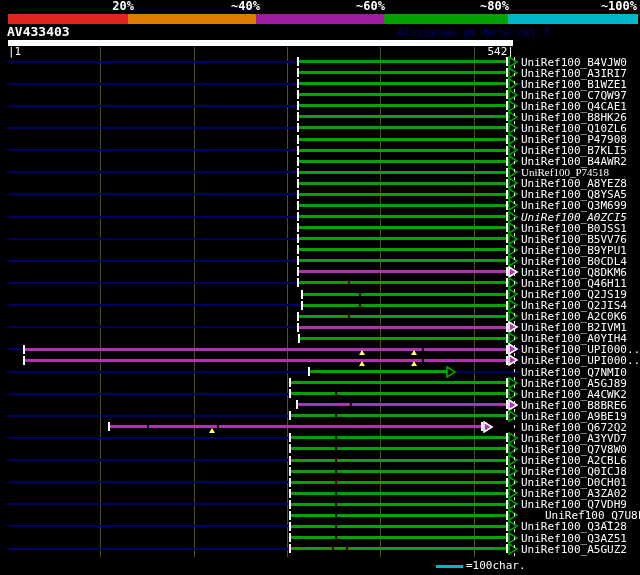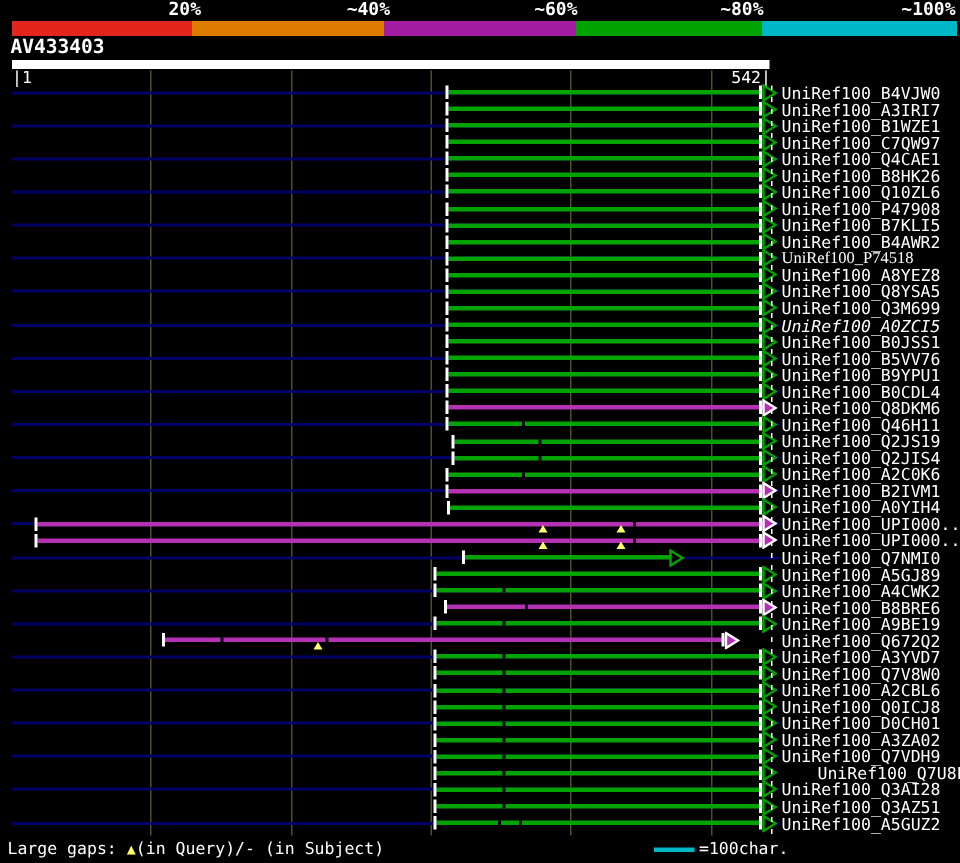--- a/index.html
+++ b/index.html
@@ -43,20 +43,21 @@
     <span class="scale-label" style="right:131px">~80%</span>
     <span class="scale-label" style="right:3px">~100%</span>
     <div class="scale-seg" style="left: 8px; width: 120px; background: rgb(227, 37, 29);"></div>
     <div class="scale-seg" style="left: 128px; width: 128px; background: rgb(221, 124, 0);"></div>
     <div class="scale-seg" style="left: 256px; width: 128px; background: rgb(162, 28, 162);"></div>
     <div class="scale-seg" style="left: 384px; width: 124px; background: rgb(0, 163, 0);"></div>
     <div class="scale-seg" style="left: 508px; width: 130px; background: rgb(0, 183, 200);"></div>
   </div>
 
   <div class="title">AV433403</div>
+  <div class="version">AlignView.pm Beta re1.7</div>
 
   <div class="querybar"></div>
   <div class="ruler-start">|1</div>
   <div class="ruler-end">542|</div>
 
   <div class="grid">
       <div class="gridline" style="left: 100.4px; background: rgb(79, 79, 40);"></div>
       <div class="gridline" style="left: 193.8px; background: rgb(79, 79, 40);"></div>
       <div class="gridline" style="left: 287.1px; background: rgb(79, 79, 40);"></div>
       <div class="gridline" style="left: 380.4px; background: rgb(79, 79, 40);"></div>
@@ -427,18 +428,17 @@
       <div class="wtick" style="left: 506px; top: 487.1px;"></div>
       <svg class="arrow" width="11" height="12" style="left: 508px; top: 485.6px;">
         <polygon points="1,1 9,6 1,11" stroke-width="1.6" fill="#000000" stroke="#00a300"></polygon>
       </svg>
       <div class="rowlabel" style="top: 486.6px;">UniRef100_A5GUZ2</div>
     </div>
 
   <div class="dashline" style="left:514px"></div>
 
   <div class="legend">
-    <span class="legend-gaps"><span>Large gaps: </span><span class="legend-tri" style="color: rgb(255, 255, 102);">▲</span><span>(in Query)/- (in Subject)</span></span>
     <span class="legend-bar" style="background: rgb(0, 183, 200);"></span>
     <span class="legend-eq">=100char.</span>
   </div>
 
 </div>
 
 </body></html>

